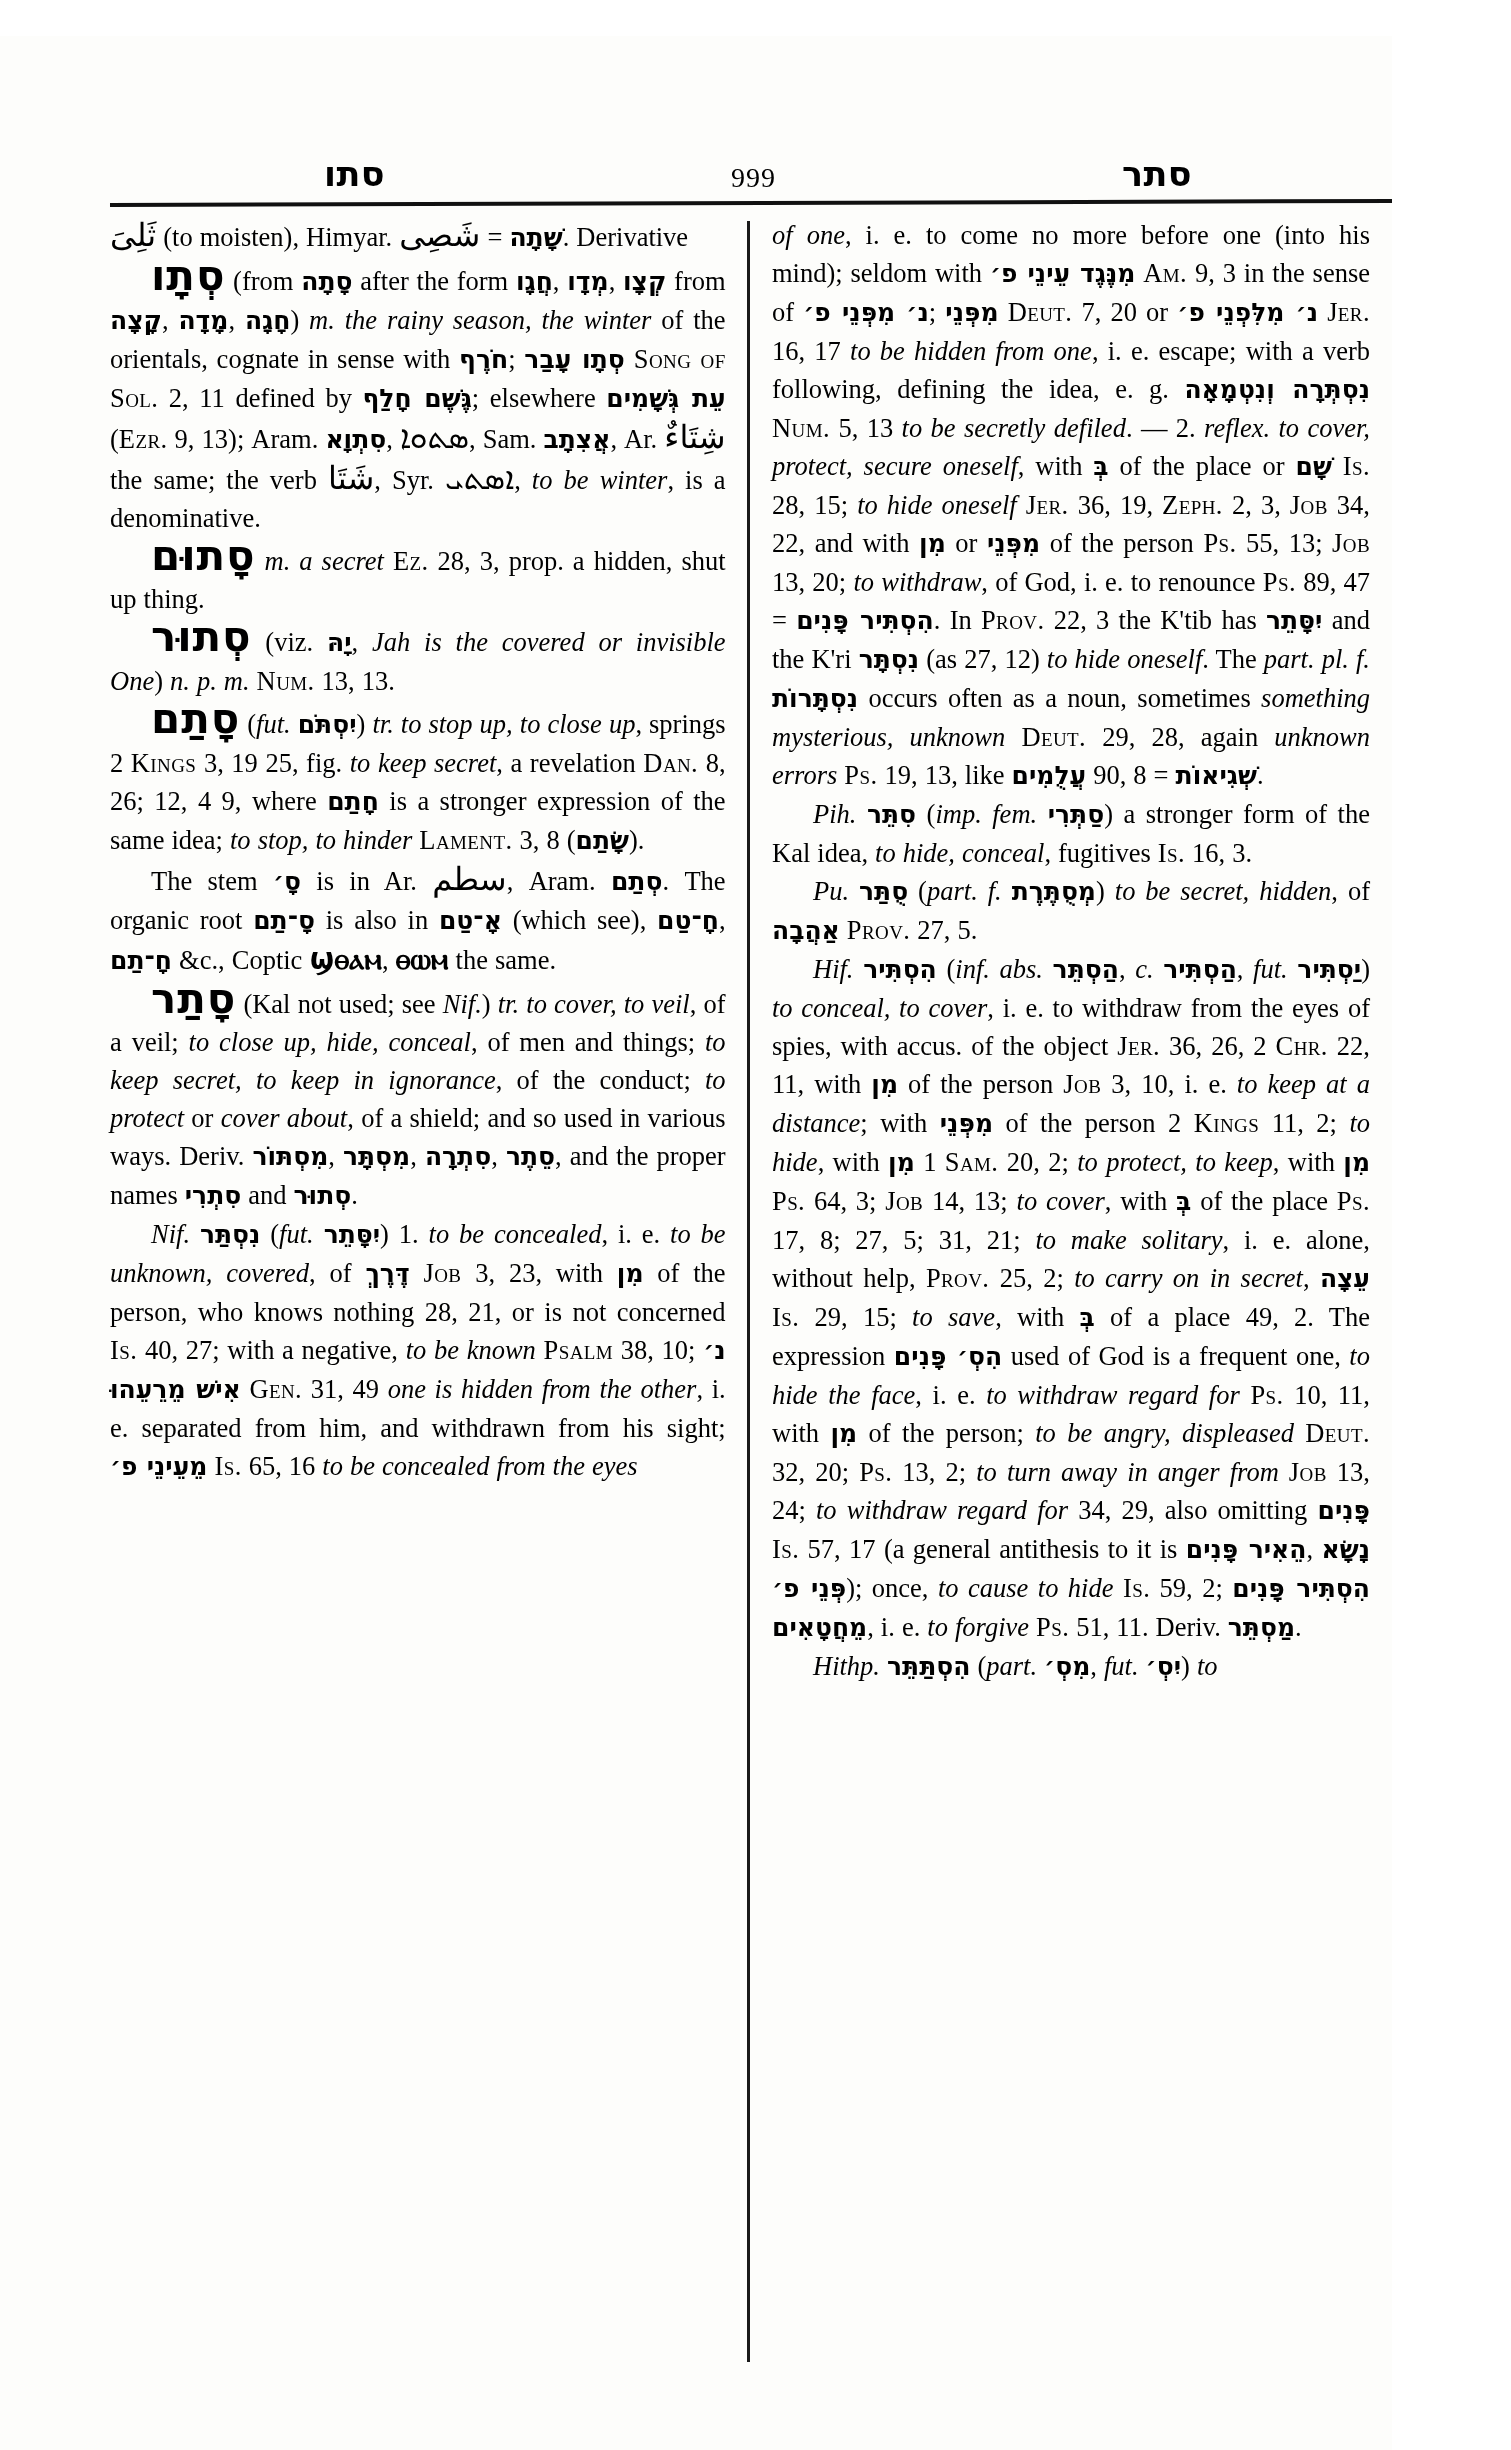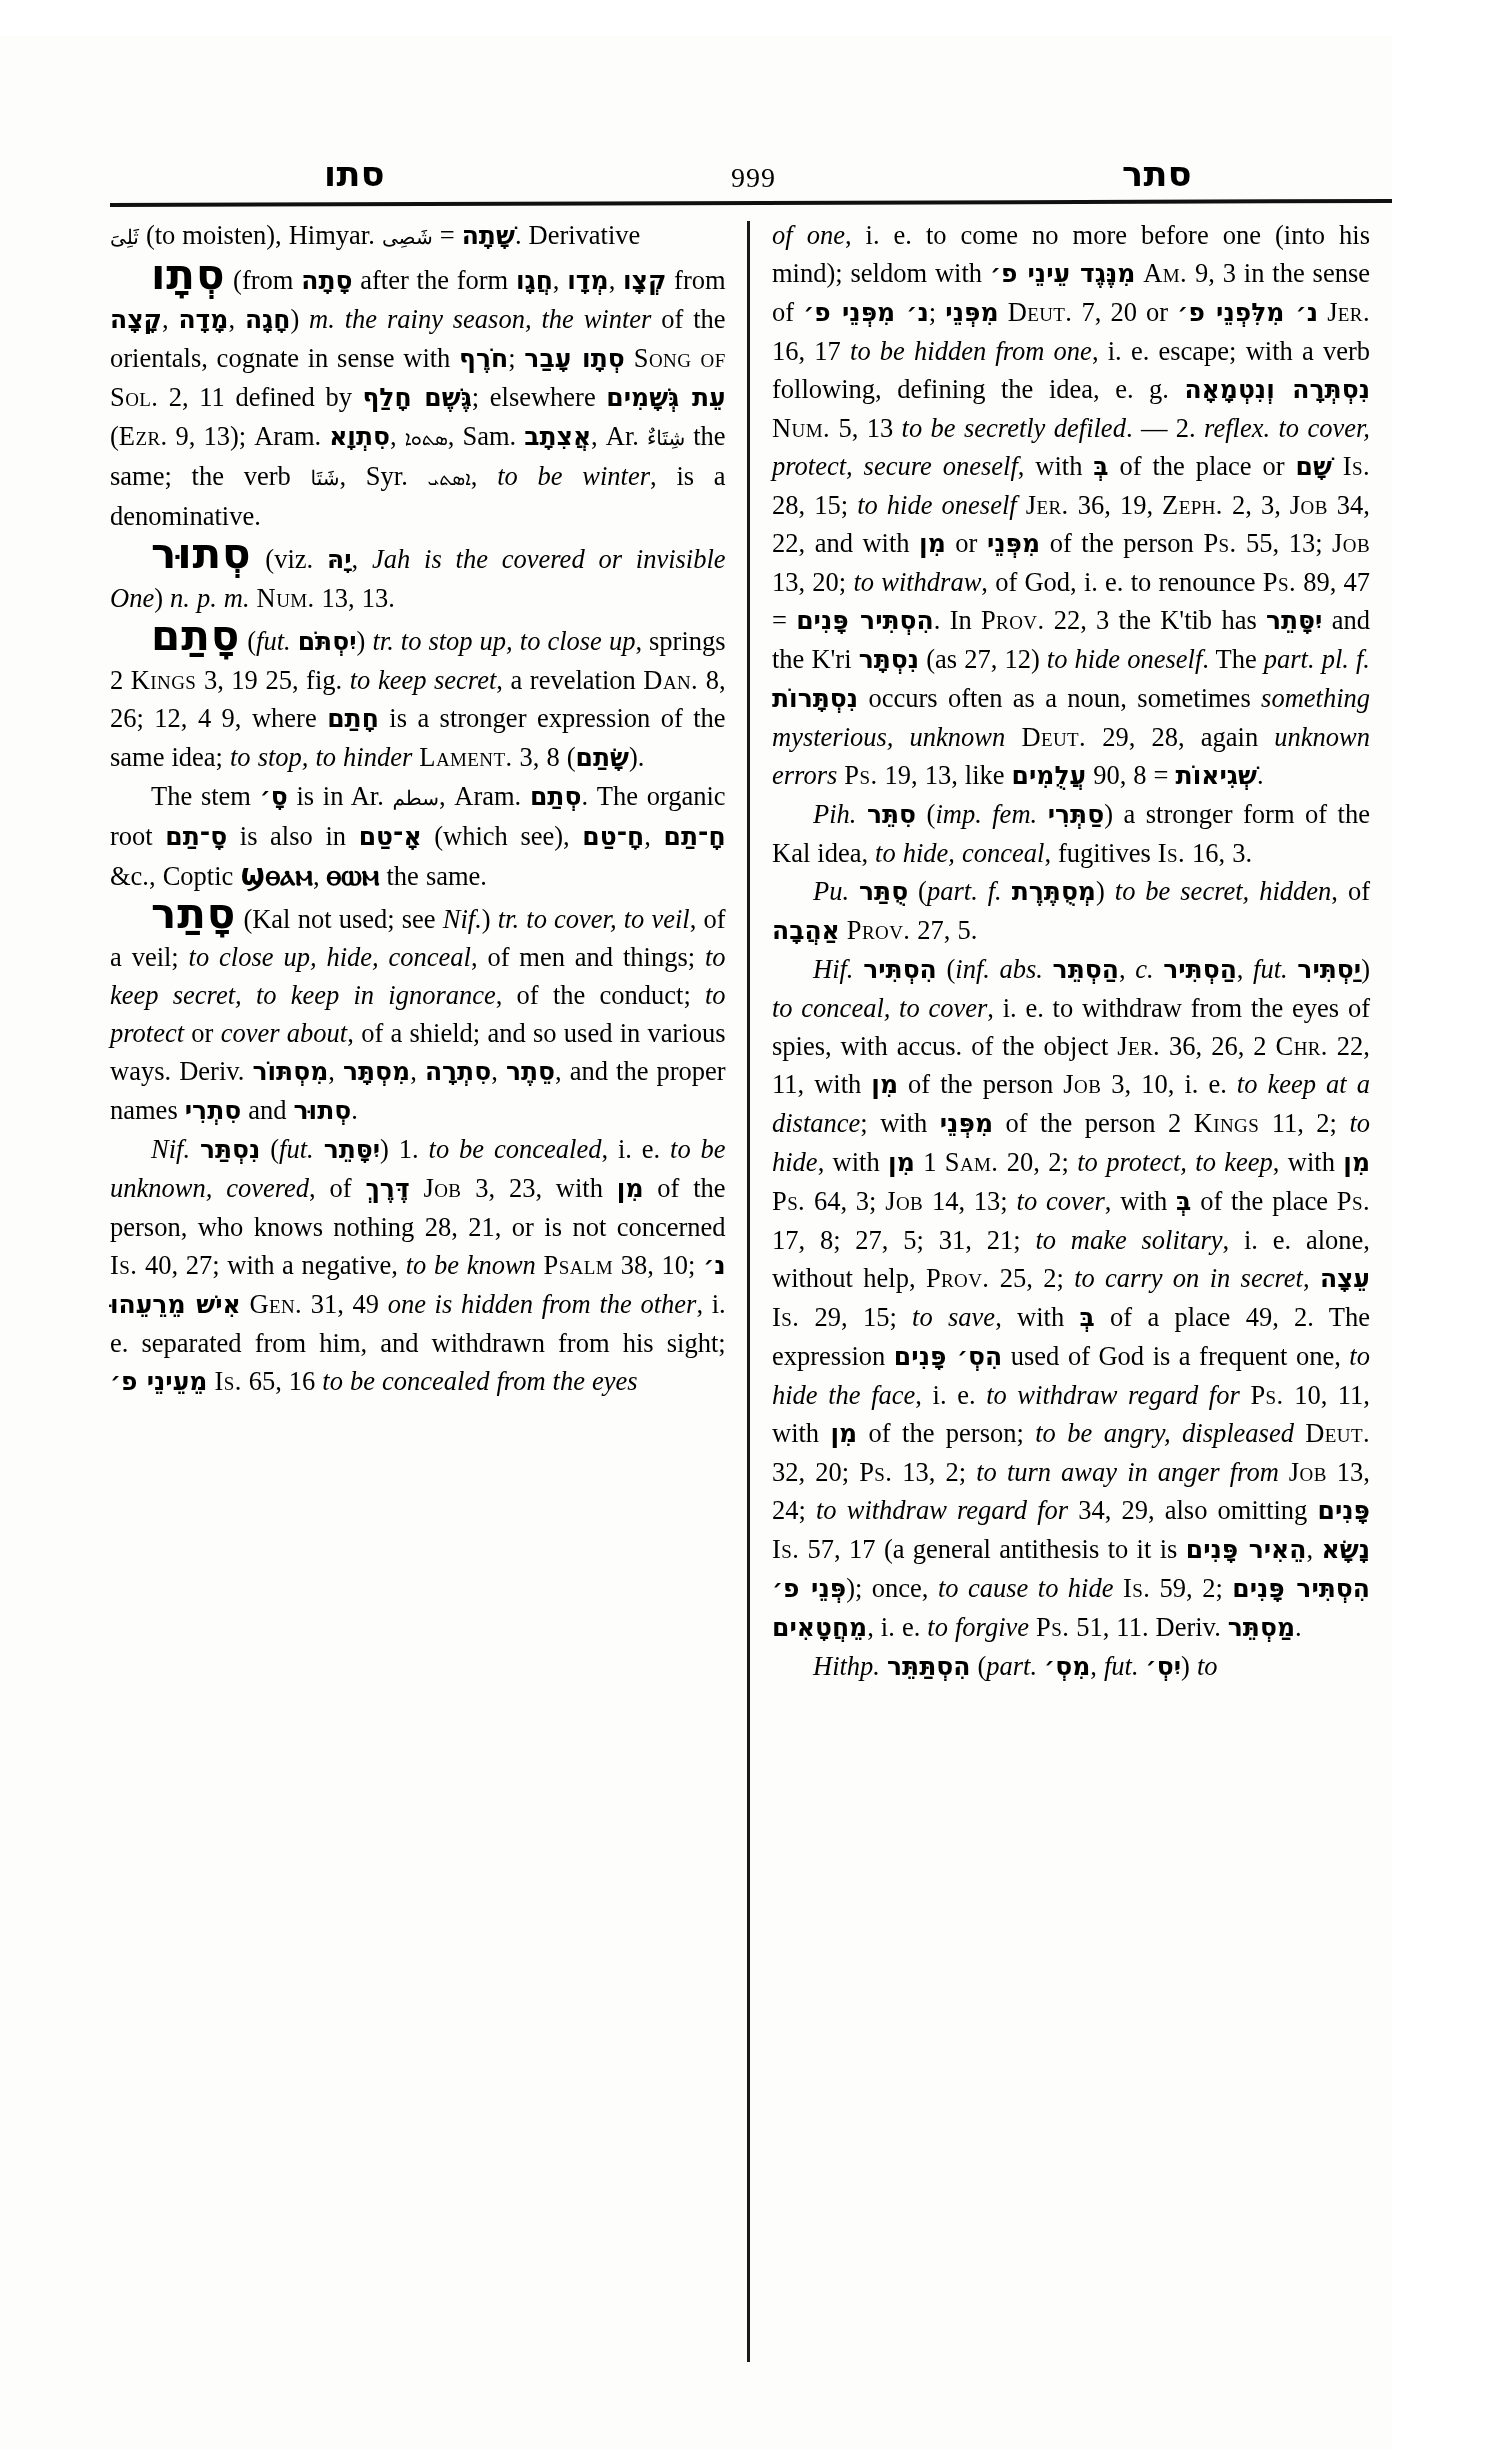--- a/index.html
+++ b/index.html
@@ -122,21 +122,21 @@
   .lemma {
     font-family: "DejaVu Sans", sans-serif;
     font-size: 42px;
     font-weight: 700;
     direction: rtl;
     unicode-bidi: isolate;
     letter-spacing: 0.9px;
   }
   .arab, .syr {
     font-family: Liberation Serif, serif;
-    font-size: 20px;
+    font-size: 32px;
     direction: rtl;
     unicode-bidi: isolate;
   }
   .copt {
     font-family: "DejaVu Sans", sans-serif;
     font-size: 30px;
     font-weight: 700;
   }
 </style>
 </head>
@@ -150,20 +150,21 @@
     <span class="rh-right">סתר</span>
   </div>
 
   <div class="head-rule"></div>
   <div class="col-rule"></div>
 
   <div class="columns">
     <div class="col col-left" id="col-left">
         <p class="para"><span class="arab">ثَلِىَ</span><span class="rm"> (to moisten), Himyar. </span><span class="arab">شَصِى</span><span class="rm"> = </span><span class="heb">שָׁתָה</span><span class="rm">. Derivative</span></p>
         <p class="entry indent"><span class="lemma">סְתָו</span><span class="rm"> (from </span><span class="heb">סָתָה</span><span class="rm"> after the form </span><span class="heb">חֲגָו</span><span class="rm">, </span><span class="heb">מְדָו</span><span class="rm">, </span><span class="heb">קְצָו</span><span class="rm"> from </span><span class="heb">קָצָה</span><span class="rm">, </span><span class="heb">מָדָה</span><span class="rm">, </span><span class="heb">חָגָה</span><span class="rm">) </span><span class="it">m. the rainy season, the winter</span><span class="rm"> of the orientals, cognate in sense with </span><span class="heb">חֹרֶף</span><span class="rm">; </span><span class="heb">סְתָו עָבַר</span><span class="sc"> Song of Sol.</span><span class="rm"> 2, 11 defined by </span><span class="heb">גֶּשֶׁם חָלַף</span><span class="rm">; elsewhere </span><span class="heb">עֵת גְּשָׁמִים</span><span class="rm"> (</span><span class="sc">Ezr.</span><span class="rm"> 9, 13); Aram. </span><span class="heb">סִתְוָא</span><span class="rm">, </span><span class="syr">ܣܬܘܐ</span><span class="rm">, Sam. </span><span class="heb">אֲצִתָב</span><span class="rm">, Ar. </span><span class="arab">شِتَاءٌ</span><span class="rm"> the same; the verb </span><span class="arab">شَتَا</span><span class="rm">, Syr. </span><span class="syr">ܐܣܬܝ</span><span class="rm">, </span><span class="it">to be winter</span><span class="rm">, is a denominative.</span></p>
+        <p class="entry indent"><span class="lemma">סָתוּם</span><span class="it"> m. a secret</span><span class="rm"> </span><span class="sc">Ez.</span><span class="rm"> 28, 3, prop. a hidden, shut up thing.</span></p>
         <p class="entry indent"><span class="lemma">סְתוּר</span><span class="rm"> (viz. </span><span class="heb">יָהּ</span><span class="rm">, </span><span class="it">Jah is the covered or invisible One</span><span class="rm">) </span><span class="it">n. p. m.</span><span class="rm"> </span><span class="sc">Num.</span><span class="rm"> 13, 13.</span></p>
         <p class="entry indent"><span class="lemma">סָתַם</span><span class="rm"> (</span><span class="it">fut.</span><span class="rm"> </span><span class="heb">יִסְתֹּם</span><span class="rm">) </span><span class="it">tr. to stop up, to close up</span><span class="rm">, springs 2 </span><span class="sc">Kings</span><span class="rm"> 3, 19 25, fig. </span><span class="it">to keep secret</span><span class="rm">, a revelation </span><span class="sc">Dan.</span><span class="rm"> 8, 26; 12, 4 9, where </span><span class="heb">חָתַם</span><span class="rm"> is a stronger expression of the same idea; </span><span class="it">to stop, to hinder</span><span class="rm"> </span><span class="sc">Lament.</span><span class="rm"> 3, 8 (</span><span class="heb">שָׂתַם</span><span class="rm">).</span></p>
         <p class="para indent"><span class="rm">The stem </span><span class="heb">סָ׳</span><span class="rm"> is in Ar. </span><span class="arab">سطم</span><span class="rm">, Aram. </span><span class="heb">סְתַם</span><span class="rm">. The organic root </span><span class="heb">סָ־תַם</span><span class="rm"> is also in </span><span class="heb">אָ־טַם</span><span class="rm"> (which see), </span><span class="heb">חָ־טַם</span><span class="rm">, </span><span class="heb">חָ־תַם</span><span class="rm"> &amp;c., Coptic </span><span class="copt">ϣⲑⲁⲙ</span><span class="rm">, </span><span class="copt">ⲑⲱⲙ</span><span class="rm"> the same.</span></p>
         <p class="entry indent"><span class="lemma">סָתַר</span><span class="rm"> (Kal not used; see </span><span class="it">Nif.</span><span class="rm">) </span><span class="it">tr. to cover, to veil</span><span class="rm">, of a veil; </span><span class="it">to close up, hide, conceal</span><span class="rm">, of men and things; </span><span class="it">to keep secret, to keep in ignorance</span><span class="rm">, of the conduct; </span><span class="it">to protect</span><span class="rm"> or </span><span class="it">cover about</span><span class="rm">, of a shield; and so used in various ways. Deriv. </span><span class="heb">מִסְתּוֹר</span><span class="rm">, </span><span class="heb">מִסְתָּר</span><span class="rm">, </span><span class="heb">סִתְרָה</span><span class="rm">, </span><span class="heb">סֵתֶר</span><span class="rm">, and the proper names </span><span class="heb">סִתְרִי</span><span class="rm"> and </span><span class="heb">סְתוּר</span><span class="rm">.</span></p>
         <p class="para indent"><span class="it">Nif.</span><span class="rm"> </span><span class="heb">נִסְתַּר</span><span class="rm"> (</span><span class="it">fut.</span><span class="rm"> </span><span class="heb">יִסָּתֵר</span><span class="rm">) 1. </span><span class="it">to be concealed</span><span class="rm">, i. e. </span><span class="it">to be unknown, covered</span><span class="rm">, of </span><span class="heb">דֶּרֶךְ</span><span class="rm"> </span><span class="sc">Job</span><span class="rm"> 3, 23, with </span><span class="heb">מִן</span><span class="rm"> of the person, who knows nothing 28, 21, or is not concerned </span><span class="sc">Is.</span><span class="rm"> 40, 27; with a negative, </span><span class="it">to be known</span><span class="rm"> </span><span class="sc">Psalm</span><span class="rm"> 38, 10; </span><span class="heb">נ׳ אִישׁ מֵרֵעֵהוּ</span><span class="rm"> </span><span class="sc">Gen.</span><span class="rm"> 31, 49 </span><span class="it">one is hidden from the other</span><span class="rm">, i. e. separated from him, and withdrawn from his sight; </span><span class="heb">מֵעֵינֵי פ׳</span><span class="rm"> </span><span class="sc">Is.</span><span class="rm"> 65, 16 </span><span class="it">to be concealed from the eyes</span></p>
       </div>
     <div class="col col-right" id="col-right">
         <p class="para"><span class="it">of one</span><span class="rm">, i. e. to come no more before one (into his mind); seldom with </span><span class="heb">מִנֶּגֶד עֵינֵי פ׳</span><span class="rm"> </span><span class="sc">Am.</span><span class="rm"> 9, 3 in the sense of </span><span class="heb">נ׳ מִפְּנֵי פ׳</span><span class="rm">; </span><span class="heb">מִפְּנֵי</span><span class="rm"> </span><span class="sc">Deut.</span><span class="rm"> 7, 20 or </span><span class="heb">נ׳ מִלִּפְנֵי פ׳</span><span class="rm"> </span><span class="sc">Jer.</span><span class="rm"> 16, 17 </span><span class="it">to be hidden from one</span><span class="rm">, i. e. escape; with a verb following, defining the idea, e. g. </span><span class="heb">נִסְתְּרָה וְנִטְמָאָה</span><span class="rm"> </span><span class="sc">Num.</span><span class="rm"> 5, 13 </span><span class="it">to be secretly defiled</span><span class="rm">. — 2. </span><span class="it">reflex. to cover, protect, secure oneself</span><span class="rm">, with </span><span class="heb">בְּ</span><span class="rm"> of the place or </span><span class="heb">שָׁם</span><span class="rm"> </span><span class="sc">Is.</span><span class="rm"> 28, 15; </span><span class="it">to hide oneself</span><span class="rm"> </span><span class="sc">Jer.</span><span class="rm"> 36, 19, </span><span class="sc">Zeph.</span><span class="rm"> 2, 3, </span><span class="sc">Job</span><span class="rm"> 34, 22, and with </span><span class="heb">מִן</span><span class="rm"> or </span><span class="heb">מִפְּנֵי</span><span class="rm"> of the person </span><span class="sc">Ps.</span><span class="rm"> 55, 13; </span><span class="sc">Job</span><span class="rm"> 13, 20; </span><span class="it">to withdraw</span><span class="rm">, of God, i. e. to renounce </span><span class="sc">Ps.</span><span class="rm"> 89, 47 = </span><span class="heb">הִסְתִּיר פָּנִים</span><span class="rm">. In </span><span class="sc">Prov.</span><span class="rm"> 22, 3 the K'tib has </span><span class="heb">יִסָּתֵר</span><span class="rm"> and the K'ri </span><span class="heb">נִסְתָּר</span><span class="rm"> (as 27, 12) </span><span class="it">to hide oneself</span><span class="rm">. The </span><span class="it">part. pl. f.</span><span class="rm"> </span><span class="heb">נִסְתָּרוֹת</span><span class="rm"> occurs often as a noun, sometimes </span><span class="it">something mysterious, unknown</span><span class="rm"> </span><span class="sc">Deut.</span><span class="rm"> 29, 28, again </span><span class="it">unknown errors</span><span class="rm"> </span><span class="sc">Ps.</span><span class="rm"> 19, 13, like </span><span class="heb">עֲלֻמִים</span><span class="rm"> 90, 8 = </span><span class="heb">שְׁגִיאוֹת</span><span class="rm">.</span></p>
         <p class="para indent"><span class="it">Pih.</span><span class="rm"> </span><span class="heb">סִתֵּר</span><span class="rm"> (</span><span class="it">imp. fem.</span><span class="rm"> </span><span class="heb">סַתְּרִי</span><span class="rm">) a stronger form of the Kal idea, </span><span class="it">to hide, conceal</span><span class="rm">, fugitives </span><span class="sc">Is.</span><span class="rm"> 16, 3.</span></p>
         <p class="para indent"><span class="it">Pu.</span><span class="rm"> </span><span class="heb">סֻתַּר</span><span class="rm"> (</span><span class="it">part. f.</span><span class="rm"> </span><span class="heb">מְסֻתֶּרֶת</span><span class="rm">) </span><span class="it">to be secret, hidden</span><span class="rm">, of </span><span class="heb">אַהֲבָה</span><span class="rm"> </span><span class="sc">Prov.</span><span class="rm"> 27, 5.</span></p>

